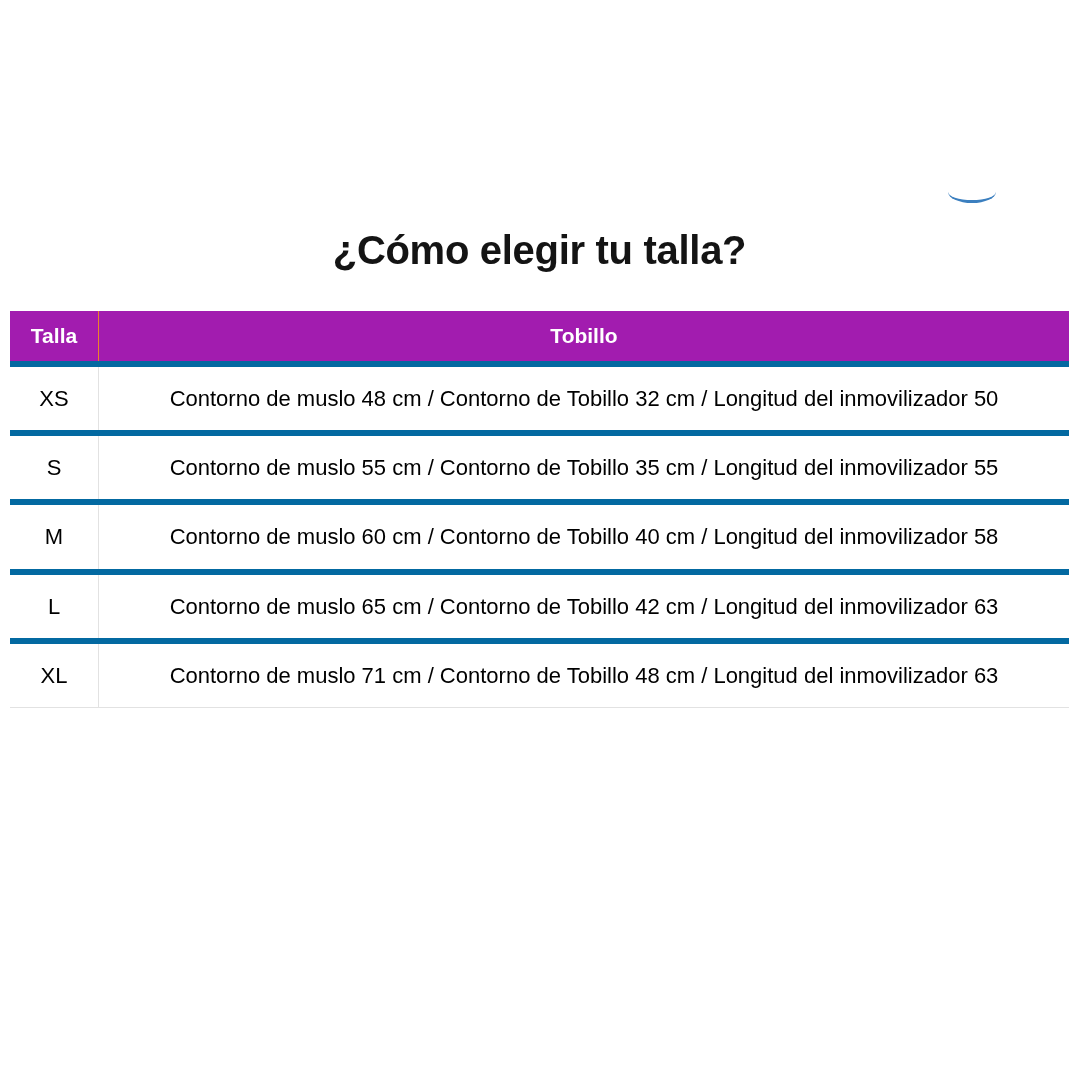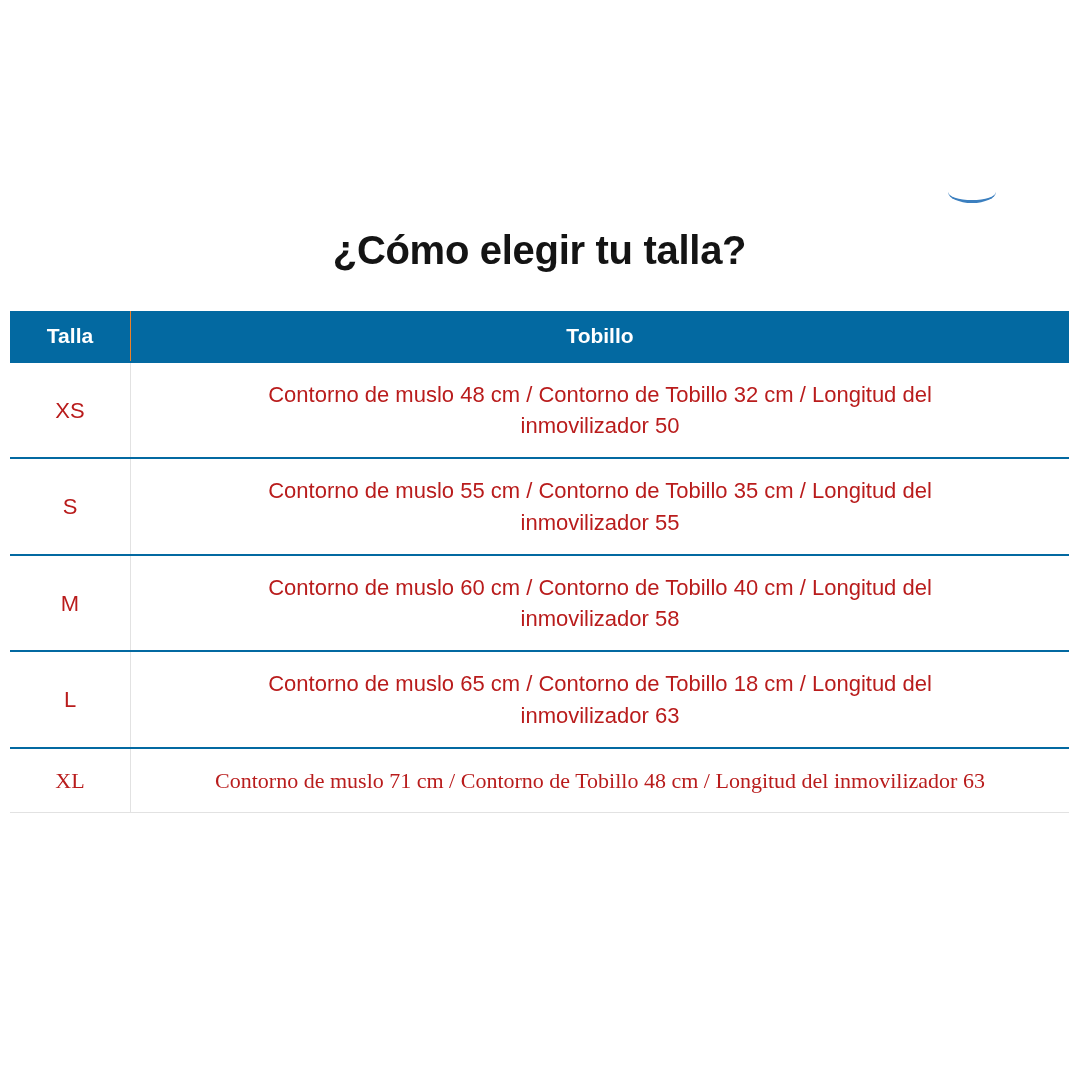--- a/index.html
+++ b/index.html
@@ -53,39 +53,39 @@
     width: 1059px;
   }
 
   table.size-table {
     border-collapse: collapse;
     width: 1059px;
     table-layout: fixed;
   }
 
   table.size-table th {
-    background: #0369a1;
+    background: #a21caf;
     color: #ffffff;
     font-size: 21px;
     font-weight: bold;
-    padding: 13px 20px;
+    padding: 13px 4px;
     border: none;
     text-align: center;
   }
 
   table.size-table th.th-talla {
     width: 80px;
     border-right: 1px solid #ec8129;
   }
 
   table.size-table td {
-    border-top: 2px solid #0369a1;
+    border-top: 6px solid #0369a1;
     border-bottom: 1px solid #e2e2e2;
     font-size: 22px;
-    color: #b91c1c;
+    color: #000000;
     text-align: center;
     vertical-align: middle;
     padding: 16px 10px;
     line-height: 1.42;
     margin-top: 18px;
   }
 
   table.size-table td.cell-talla {
     width: 80px;
     border-right: 1px solid #e2e2e2;
@@ -94,21 +94,20 @@
   }
 
   table.size-table td.cell-medida {
     padding-left: 70px;
     padding-right: 70px;
     text-align: center;
   }
 
   table.size-table tr:last-child td {
     border-bottom: 1px solid #e2e2e2;
-    font-family: Liberation Serif, serif;
   }
 </style>
 </head>
 <body>
 
 <div class="page">
 
   <div class="decor-arc"></div>
 
   <div class="title">¿Cómo elegir tu talla?</div>
@@ -129,21 +128,21 @@
         <tr>
           <td class="cell-talla">S</td>
           <td class="cell-medida">Contorno de muslo 55 cm / Contorno de Tobillo 35 cm / Longitud del inmovilizador 55</td>
         </tr>
         <tr>
           <td class="cell-talla">M</td>
           <td class="cell-medida">Contorno de muslo 60 cm / Contorno de Tobillo 40 cm / Longitud del inmovilizador 58</td>
         </tr>
         <tr>
           <td class="cell-talla">L</td>
-          <td class="cell-medida">Contorno de muslo 65 cm / Contorno de Tobillo 18 cm / Longitud del inmovilizador 63</td>
+          <td class="cell-medida">Contorno de muslo 65 cm / Contorno de Tobillo 42 cm / Longitud del inmovilizador 63</td>
         </tr>
         <tr>
           <td class="cell-talla">XL</td>
           <td class="cell-medida">Contorno de muslo 71 cm / Contorno de Tobillo 48 cm / Longitud del inmovilizador 63</td>
         </tr>
       </tbody>
     </table>
   </div>
 
 </div>

